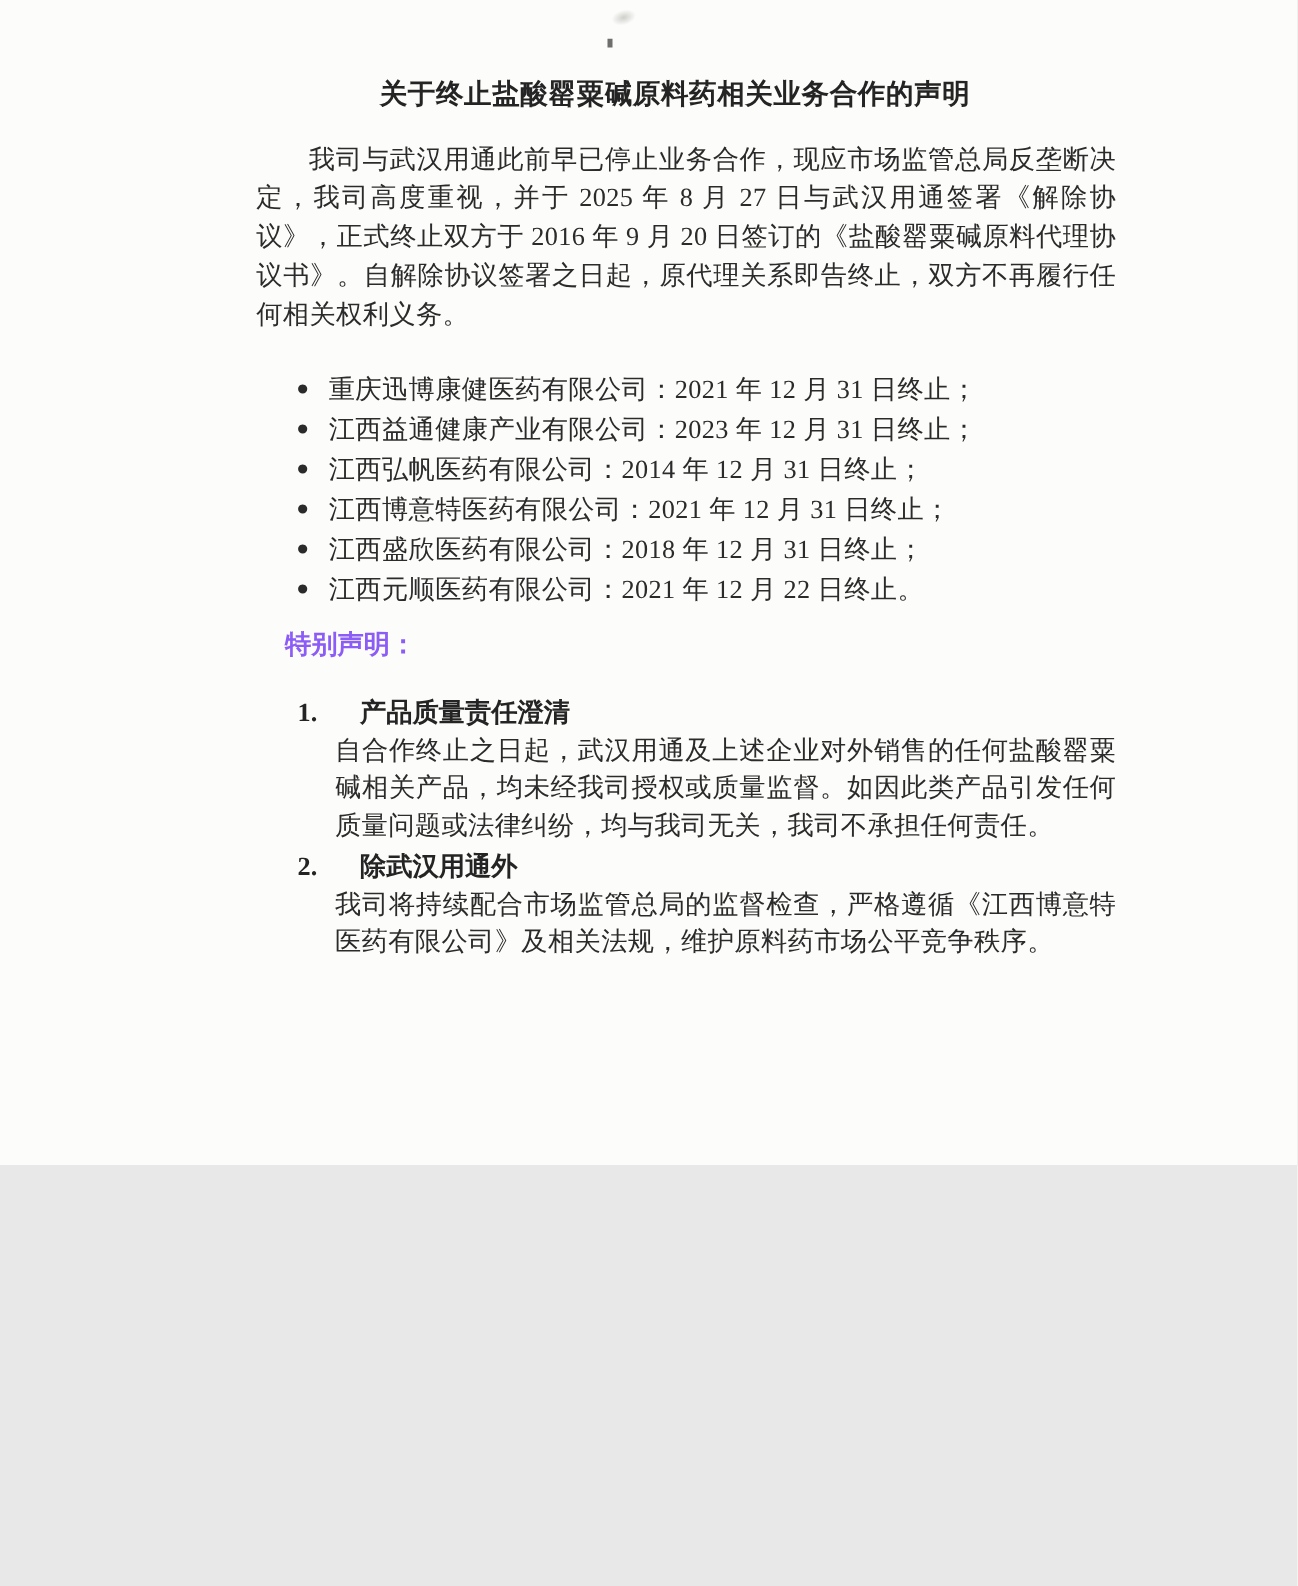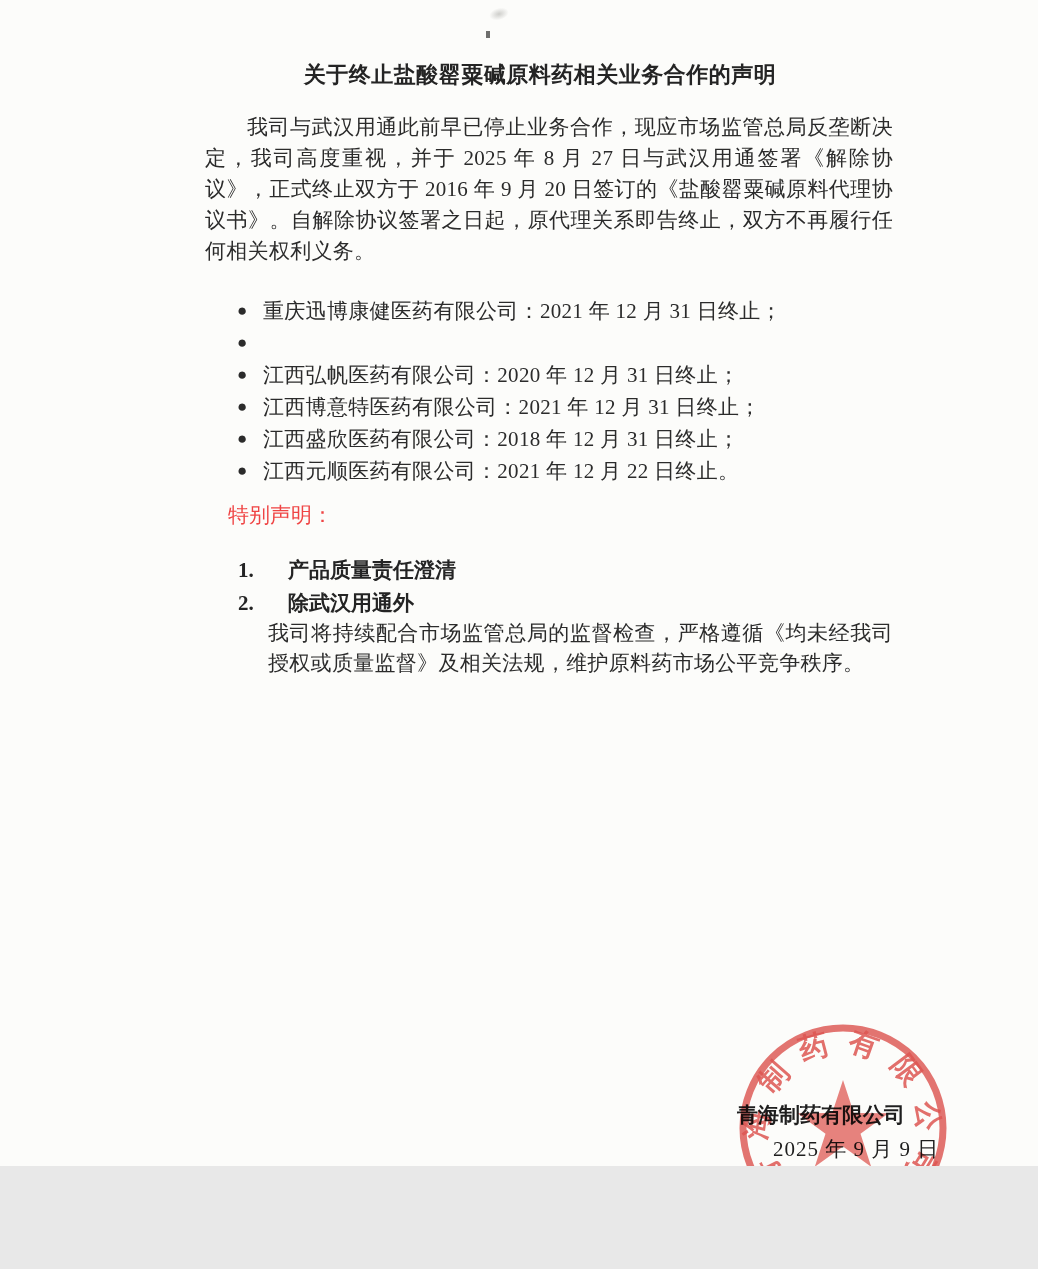--- a/index.html
+++ b/index.html
@@ -1,18 +1,18 @@
 <!DOCTYPE html>
 <html><head>
 <meta charset="utf-8">
 <style>
   html,body { margin:0; padding:0; background:#e8e8e8; }
   .page {
     position:relative;
-    width:1038px; height:1166px;
+    width:1038px; height:932px;
     margin:0 auto;
     background:#fcfcfa;
     font-family:"Liberation Serif","DejaVu Serif",serif;
     color:#2b2b2b;
     overflow:hidden;
   }
   .content {
     position:absolute;
     left:205px; top:0;
     width:688px;
@@ -47,22 +47,22 @@
   }
   .bullet {
     width:26px;
     flex:0 0 26px;
     font-size:17px;
     line-height:32px;
   }
   .special-heading {
     margin:14px 0 0 23px;
     font-size:21px;
-    font-weight:normal;
-    color:#ef4444;
+    font-weight:bold;
+    color:#8b5cf6;
     line-height:28px;
   }
   .numbered-item .item-head {
     display:flex;
     margin:26px 0 0 33px;
     font-size:21px;
     font-weight:bold;
     color:#242424;
     line-height:30px;
   }
@@ -127,24 +127,25 @@
     <p class="para">我司与武汉用通此前早已停止业务合作，现应市场监管总局反垄断决定，我司高度重视，并于 2025 年 8 月 27 日与武汉用通签署《解除协议》，正式终止双方于 2016 年 9 月 20 日签订的《盐酸罂粟碱原料代理协议书》。自解除协议签署之日起，原代理关系即告终止，双方不再履行任何相关权利义务。</p>
 
 
     <ul class="term-list">
       <li>
         <span class="bullet">●</span>
         <span>重庆迅博康健医药有限公司：2021 年 12 月 31 日终止；</span>
       </li>
       <li>
         <span class="bullet">●</span>
+        <span>江西益通健康产业有限公司：2023 年 12 月 31 日终止；</span>
       </li>
       <li>
         <span class="bullet">●</span>
-        <span>江西弘帆医药有限公司：2020 年 12 月 31 日终止；</span>
+        <span>江西弘帆医药有限公司：2014 年 12 月 31 日终止；</span>
       </li>
       <li>
         <span class="bullet">●</span>
         <span>江西博意特医药有限公司：2021 年 12 月 31 日终止；</span>
       </li>
       <li>
         <span class="bullet">●</span>
         <span>江西盛欣医药有限公司：2018 年 12 月 31 日终止；</span>
       </li>
       <li>
@@ -153,28 +154,29 @@
       </li>
     </ul>
 
     <div class="special-heading">特别声明：</div>
 
     <div class="numbered-item first">
       <div class="item-head">
         <span class="item-num">1.</span>
         <span>产品质量责任澄清</span>
       </div>
+      <div class="item-body">自合作终止之日起，武汉用通及上述企业对外销售的任何盐酸罂粟碱相关产品，均未经我司授权或质量监督。如因此类产品引发任何质量问题或法律纠纷，均与我司无关，我司不承担任何责任。</div>
     </div>
 
     <div class="numbered-item second">
       <div class="item-head">
         <span class="item-num">2.</span>
         <span>除武汉用通外</span>
       </div>
-      <div class="item-body">我司将持续配合市场监管总局的监督检查，严格遵循《均未经我司授权或质量监督》及相关法规，维护原料药市场公平竞争秩序。</div>
+      <div class="item-body">我司将持续配合市场监管总局的监督检查，严格遵循《江西博意特医药有限公司》及相关法规，维护原料药市场公平竞争秩序。</div>
     </div>
 
   </div>
 
   <div class="signature">
     <div class="company">青海制药有限公司</div>
     <div class="date">2025 年 9 月 9 日</div>
   </div>
 
   <svg class="seal" viewBox="0 0 224 224" xmlns="http://www.w3.org/2000/svg">

